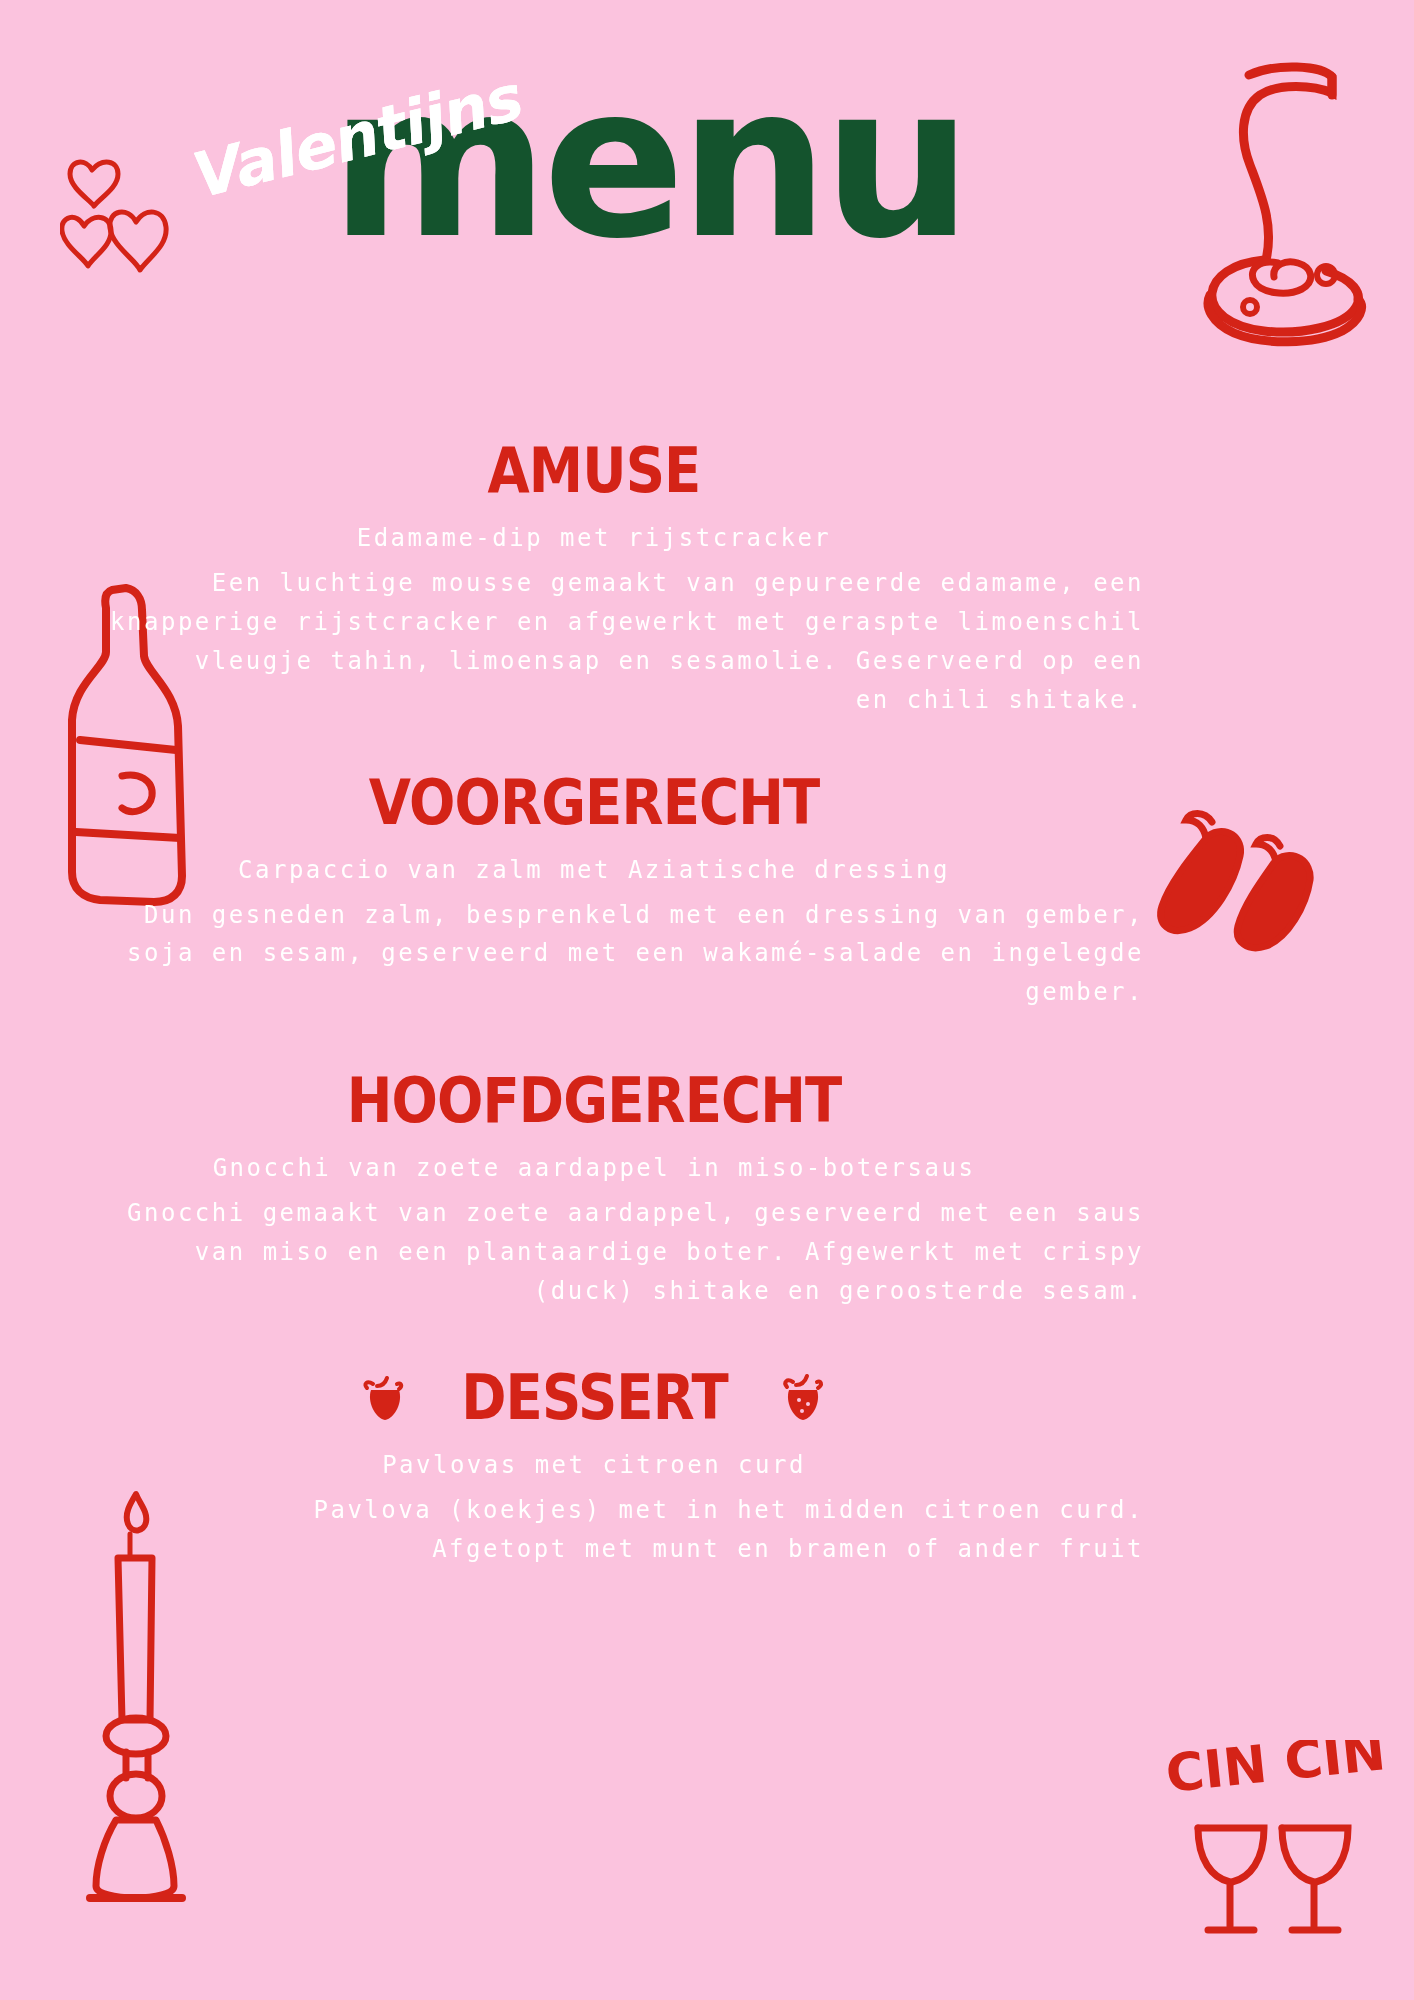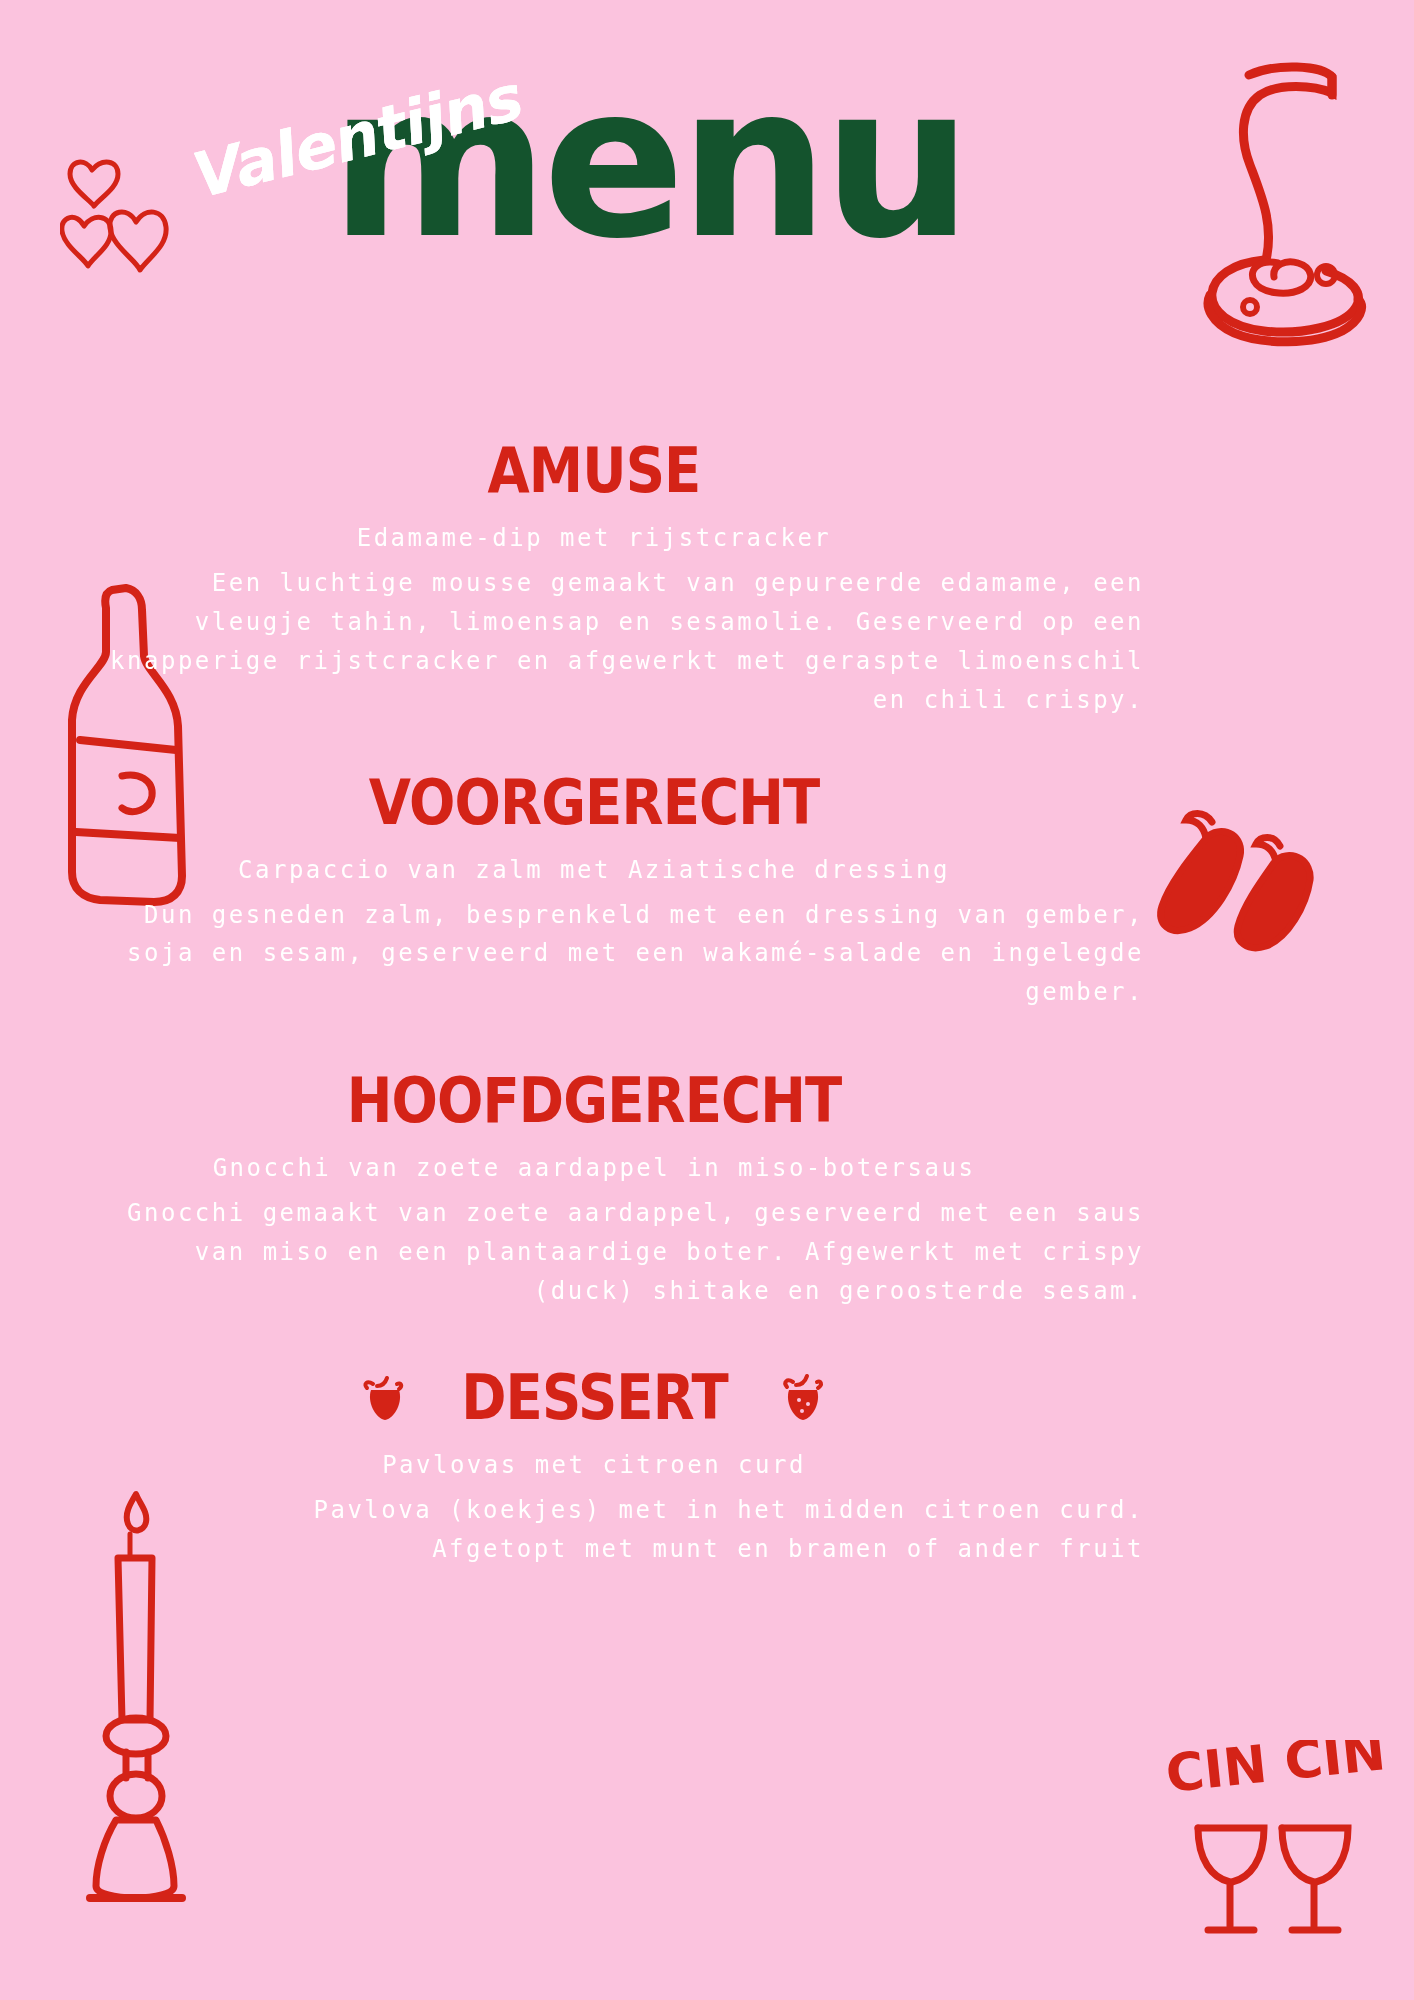--- a/index.html
+++ b/index.html
@@ -212,23 +212,23 @@
     </svg>
   </div>
 
   <div class="content">
 
     <div class="section" id="section-amuse">
       <h2 class="section-heading">AMUSE</h2>
       <p class="dish-name">Edamame-dip met rijstcracker</p>
       <div class="dish-desc">
         <span class="desc-line">Een luchtige mousse gemaakt van gepureerde edamame, een</span>
+        <span class="desc-line">knapperige rijstcracker en afgewerkt met geraspte limoenschil</span>
         <span class="desc-line">vleugje tahin, limoensap en sesamolie. Geserveerd op een</span>
-        <span class="desc-line">knapperige rijstcracker en afgewerkt met geraspte limoenschil</span>
-        <span class="desc-line">en chili crispy.</span>
+        <span class="desc-line">en chili shitake.</span>
       </div>
     </div>
 
     <div class="section" id="section-voorgerecht">
       <h2 class="section-heading">VOORGERECHT</h2>
       <p class="dish-name">Carpaccio van zalm met Aziatische dressing</p>
       <div class="dish-desc">
         <span class="desc-line">Dun gesneden zalm, besprenkeld met een dressing van gember,</span>
         <span class="desc-line">soja en sesam, geserveerd met een wakamé-salade en ingelegde</span>
         <span class="desc-line">gember.</span>

